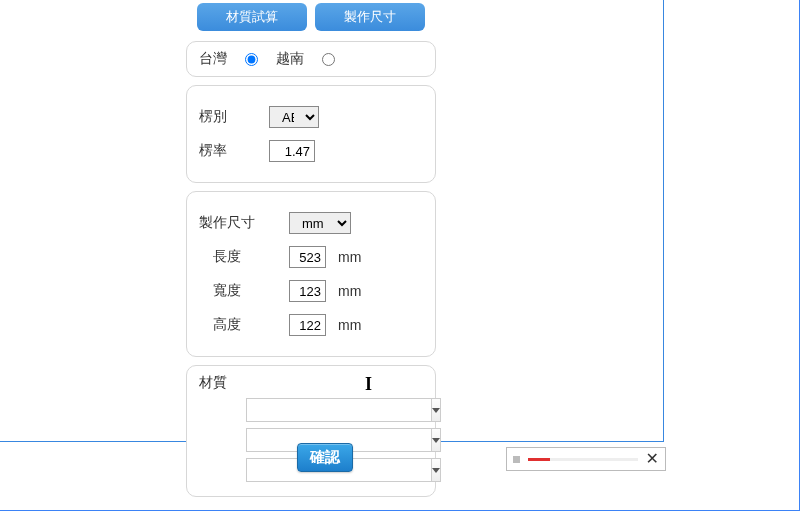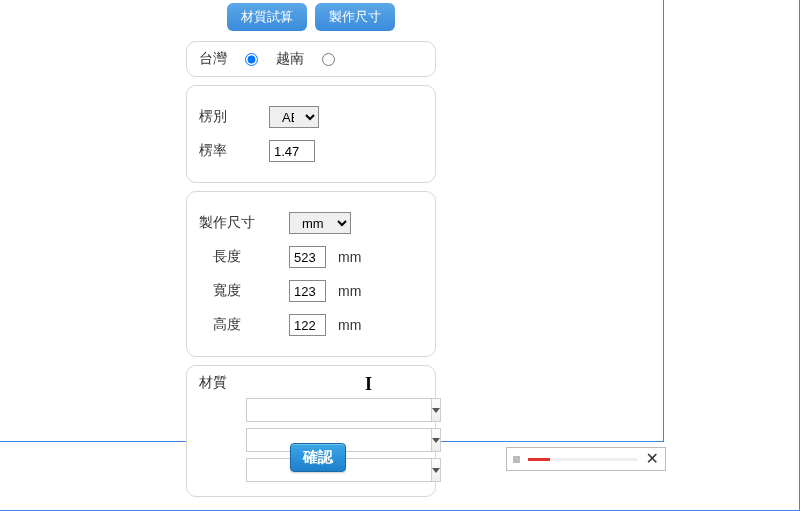--- a/index.html
+++ b/index.html
@@ -38,21 +38,21 @@
   display: flex;
   gap: 8px;
   justify-content: center;
   margin-bottom: 10px;
 }
 .pill-btn {
   background: linear-gradient(#5aa6e8, #3b8cdc);
   color: #fff;
   border: none;
   border-radius: 6px;
-  padding: 5px 14px;
+  padding: 5px 29px;
   font-size: 13px;
   cursor: pointer;
   font-family: Liberation Sans, sans-serif;
 }
 .panel {
   border: 1px solid #d7d7d7;
   border-radius: 10px;
   padding: 8px 12px;
   margin-bottom: 8px;
   background: #fff;
@@ -62,20 +62,21 @@
 .kv-row { display:flex; align-items:center; margin: 12px 0; }
 .kv-row .lbl { width: 70px; }
 .kv-row .lbl.indent { padding-left: 14px; }
 input[type="text"], input[type="number"] {
   border: 1px solid #888;
   padding: 2px 4px;
   font-size: 13px;
   font-family: inherit;
   height: 22px;
   box-sizing: border-box;
+  text-align: right;
 }
 .sel {
   border: 1px solid #888;
   padding: 1px 8px;
   font-size: 13px;
   height: 22px;
   font-family: inherit;
 }
 .sel-flute { width: 50px; }
 .in-rate { width: 46px; }
@@ -111,21 +112,21 @@
   cursor:pointer;
 }
 .caret-down {
   width:0;height:0;
   border-left:4px solid transparent;
   border-right:4px solid transparent;
   border-top:5px solid #555;
 }
 .confirm-wrap {
   position:absolute;
-  left: 290px;
+  left: 297px;
   bottom: 38px;
 }
 .confirm-btn {
   background: linear-gradient(#3ba7e8, #1d7fcc);
   color:#fff;
   border: 1px solid #1b6aa6;
   border-radius: 4px;
   padding: 4px 12px;
   font-size: 15px;
   font-weight: bold;

